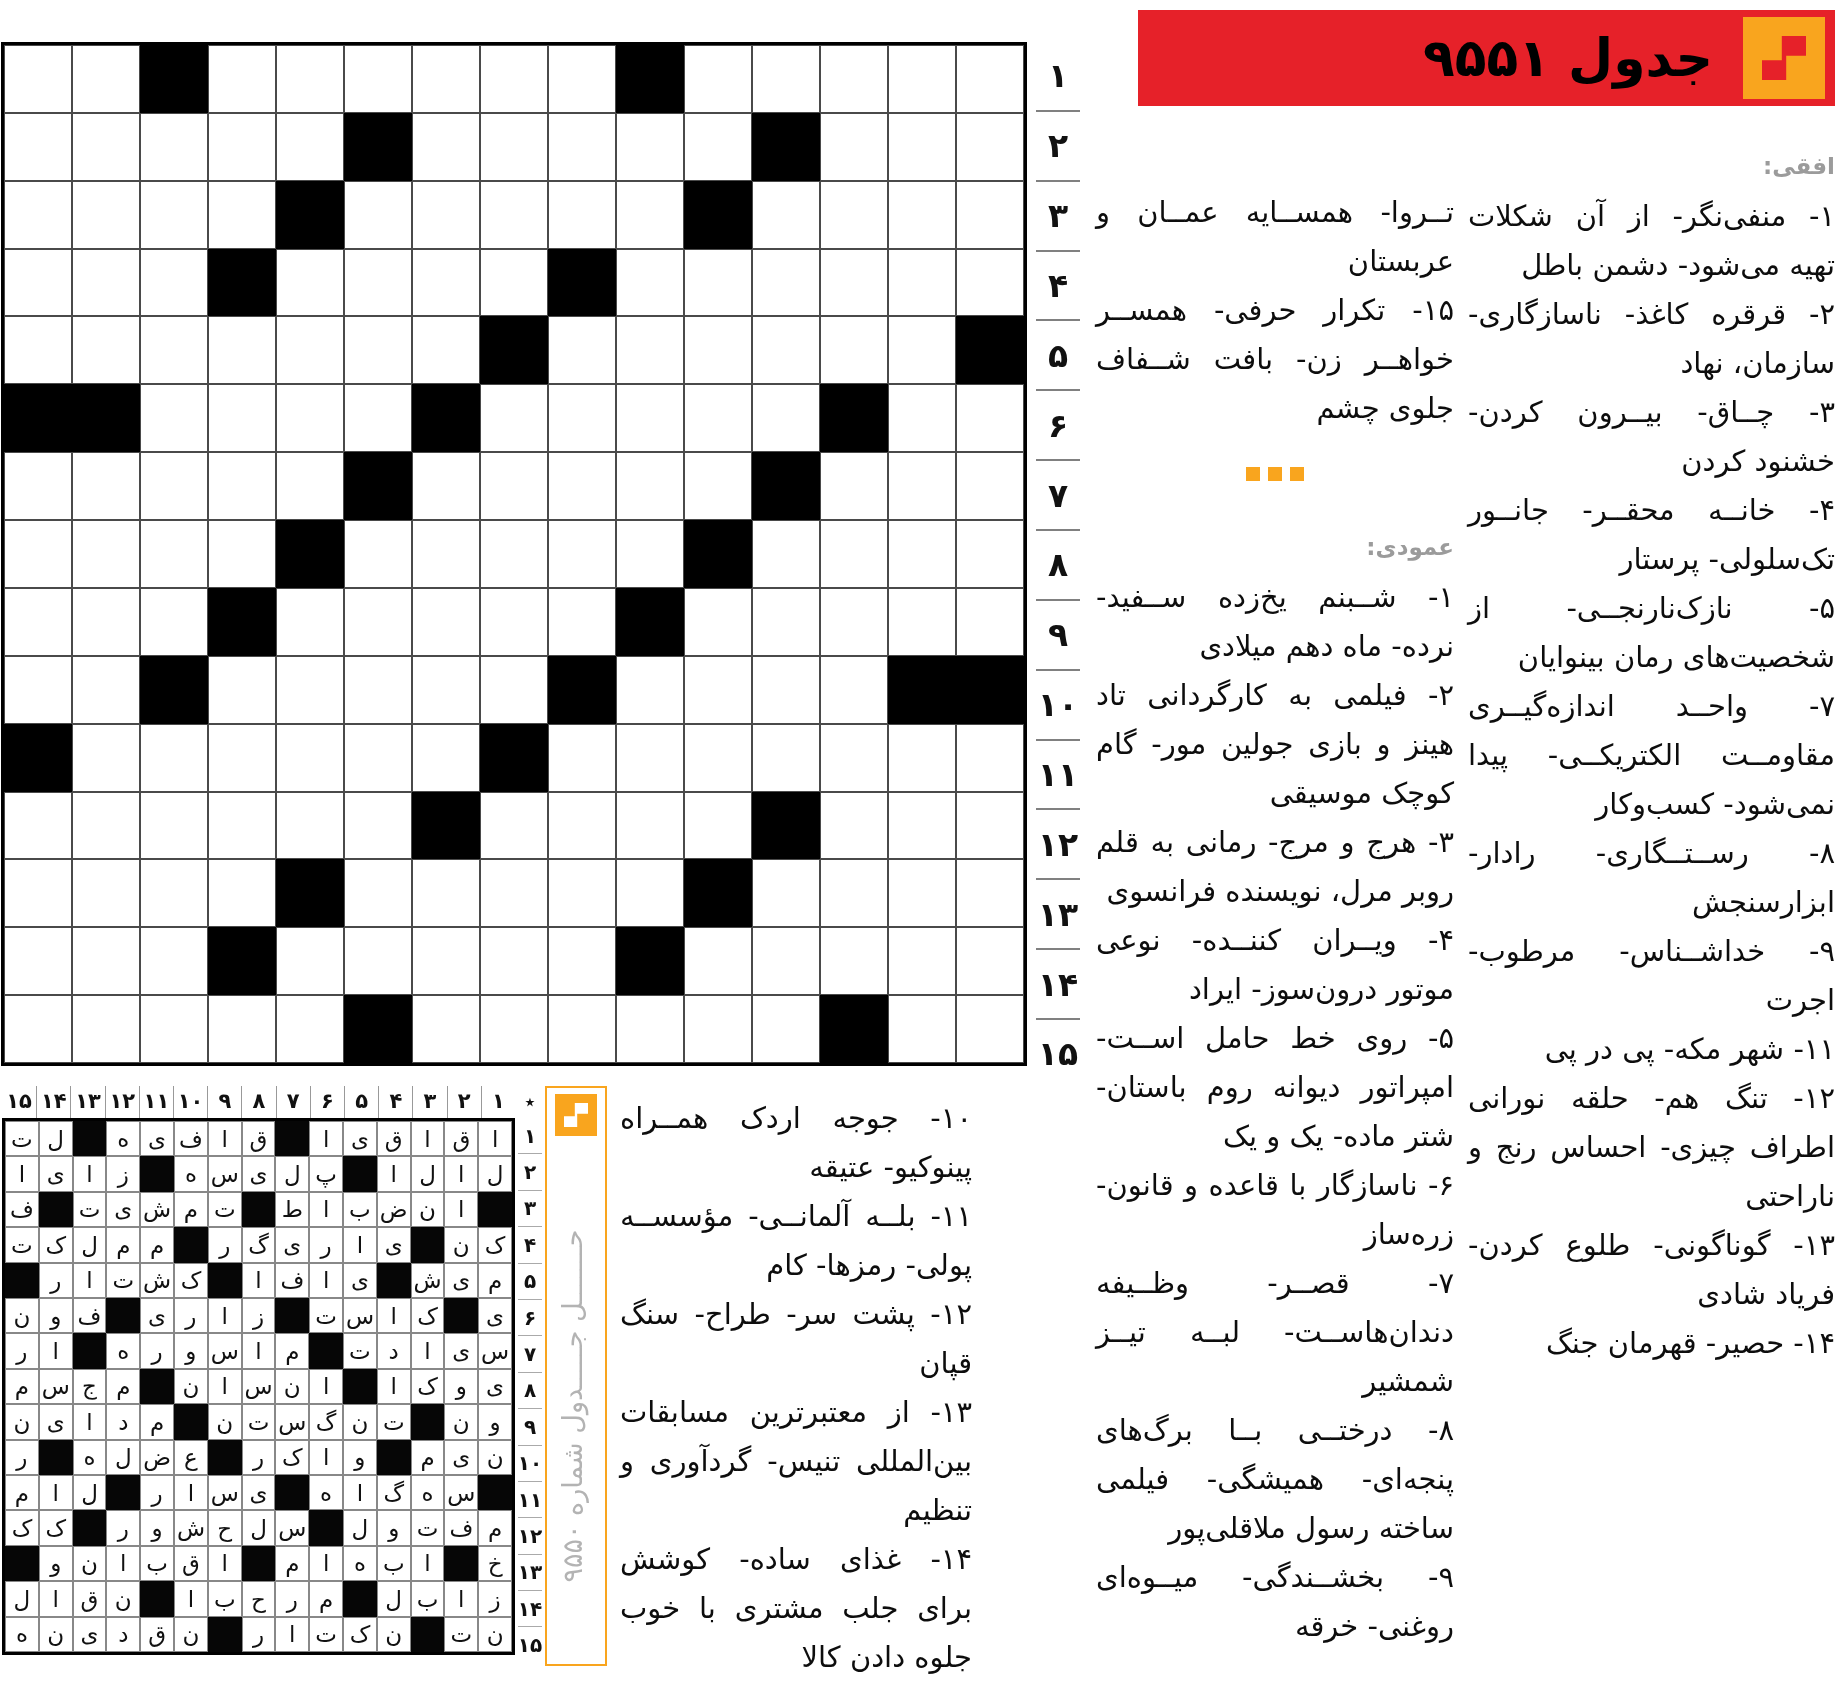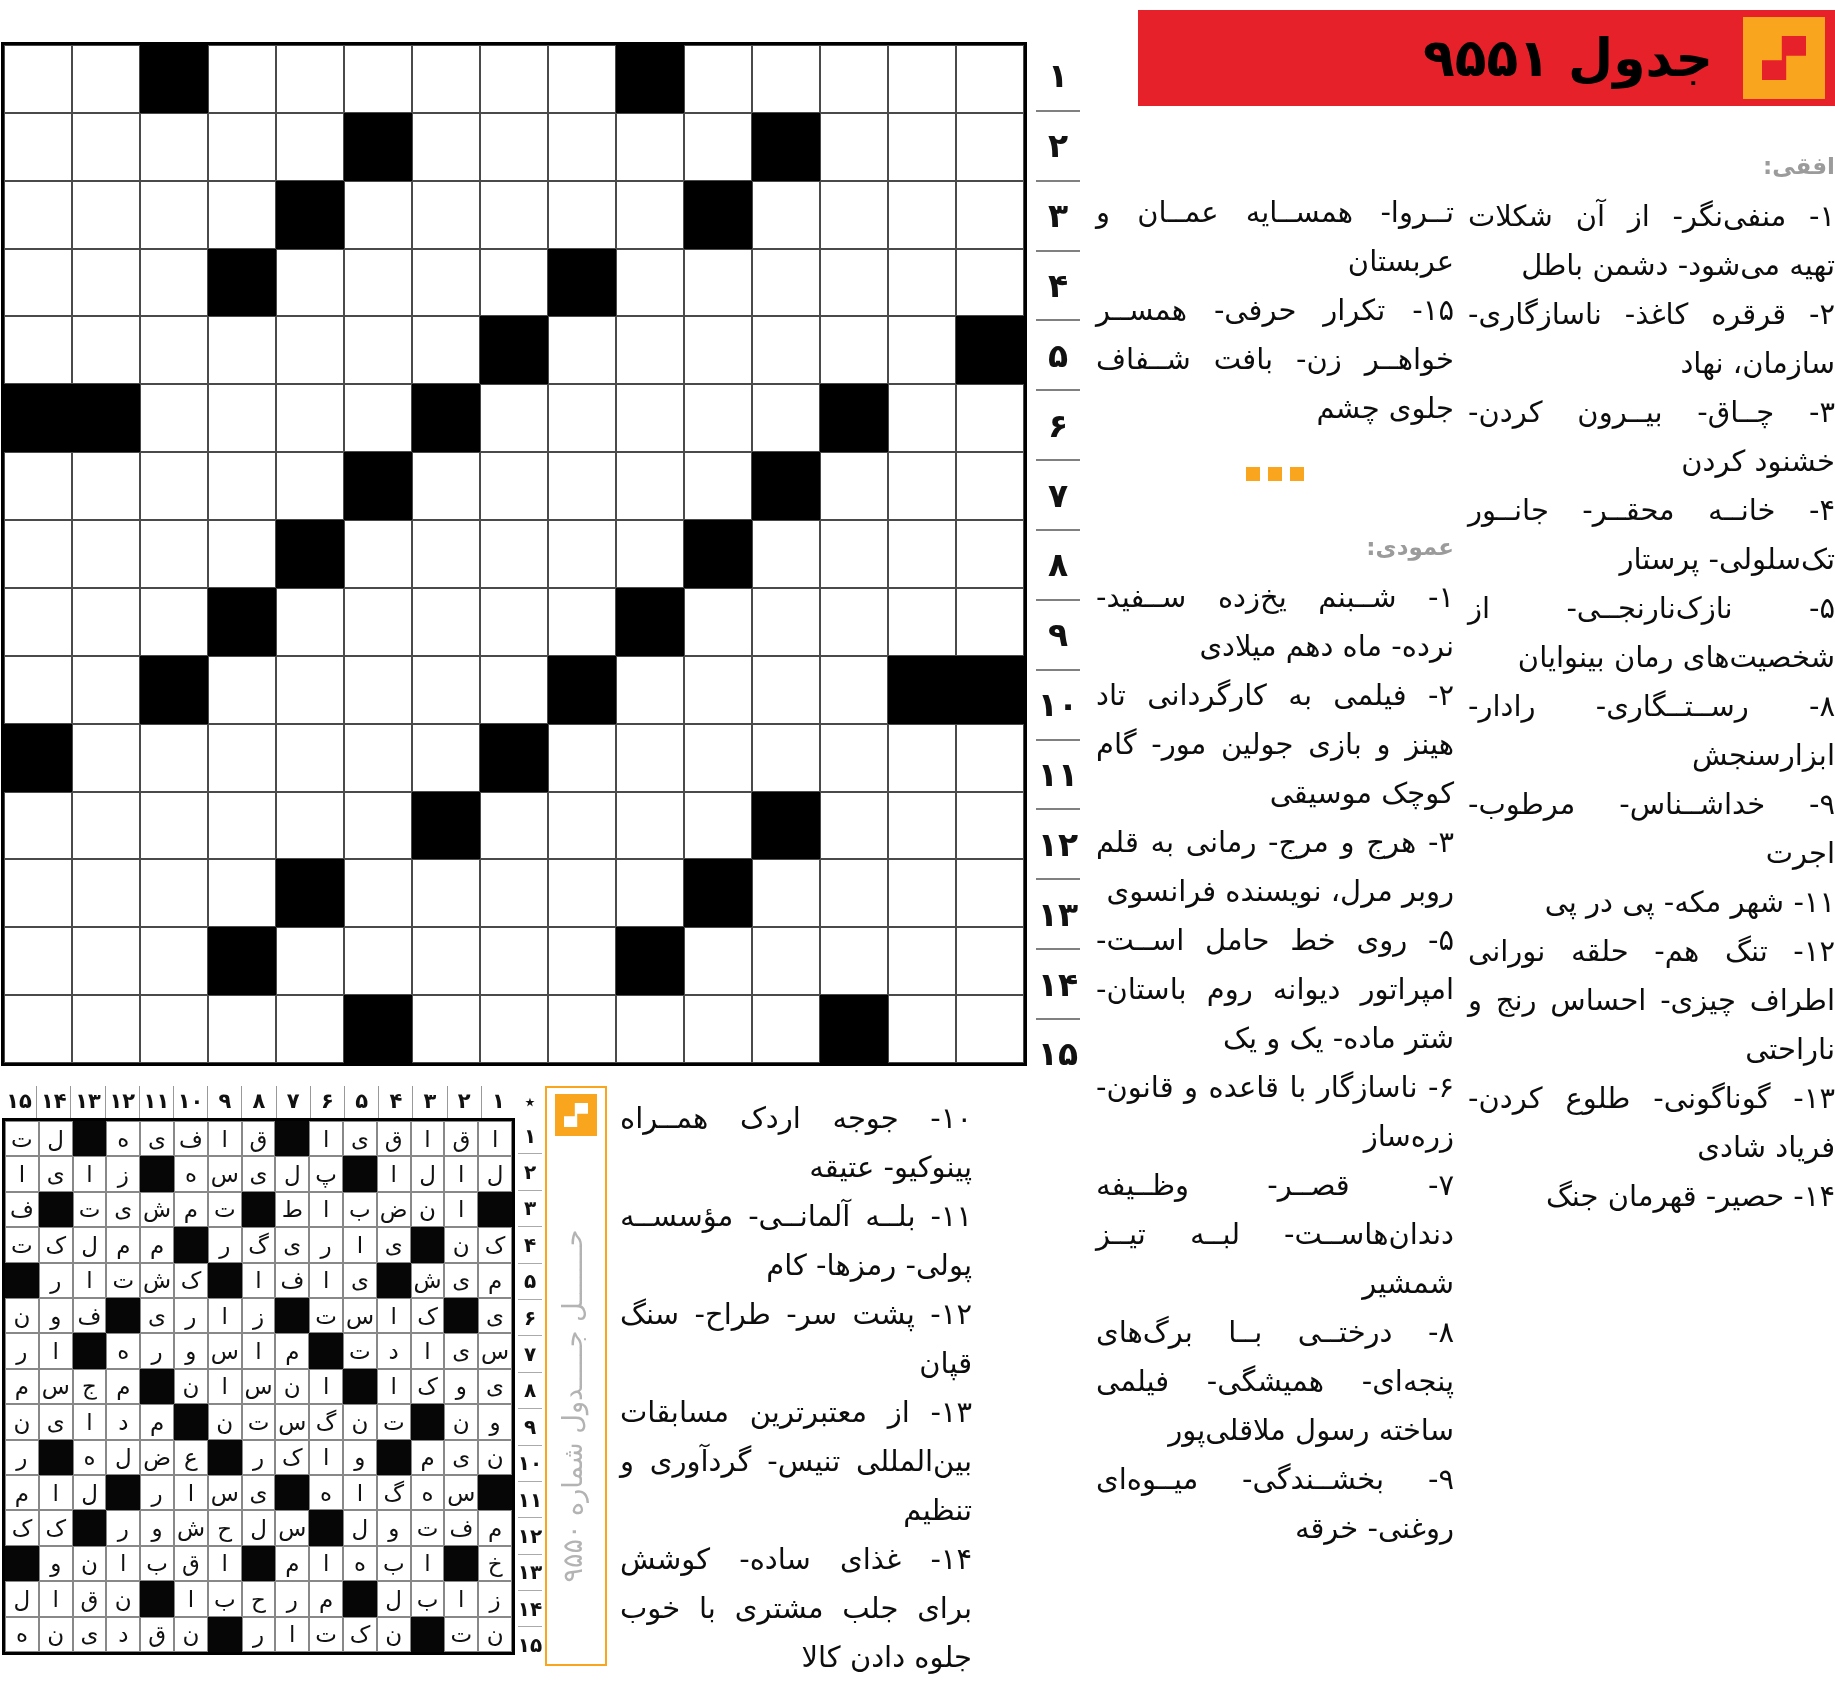--- a/index.html
+++ b/index.html
@@ -325,20 +325,21 @@
     </div>
 
   <div class="clue-col col-right">
     <div class="clue-head">افقی:</div>
     <div id="acrossList">
         <p class="clue">۱- منفی‌نگر- از آن شکلات تهیه می‌شود- دشمن باطل</p>
         <p class="clue">۲- قرقره کاغذ- ناسازگاری- سازمان، نهاد</p>
         <p class="clue">۳- چــاق- بیــرون کردن- خشنود کردن</p>
         <p class="clue">۴- خانــه محقــر- جانــور تک‌سلولی- پرستار</p>
         <p class="clue">۵- نازک‌نارنجــی- از شخصیت‌های رمان بینوایان</p>
+        <p class="clue">۷- واحــد اندازه‌گیــری مقاومــت الکتریکــی- پیدا نمی‌شود- کسب‌وکار</p>
         <p class="clue">۸- رســتــگاری- رادار- ابزارسنجش</p>
         <p class="clue">۹- خداشــناس- مرطوب- اجرت</p>
         <p class="clue">۱۱- شهر مکه- پی در پی</p>
         <p class="clue">۱۲- تنگ هم- حلقه نورانی اطراف چیزی- احساس رنج و ناراحتی</p>
         <p class="clue">۱۳- گوناگونی- طلوع کردن- فریاد شادی</p>
         <p class="clue">۱۴- حصیر- قهرمان جنگ</p>
       </div>
   </div>
 
   <div class="clue-col col-mid">
@@ -347,20 +348,21 @@
     <div class="dots">
         <span></span>
         <span></span>
         <span></span>
       </div>
     <div class="clue-head">عمودی:</div>
     <div id="downList1">
         <p class="clue">۱- شــبنم یخ‌زده ســفید- نرده- ماه دهم میلادی</p>
         <p class="clue">۲- فیلمی به کارگردانی تاد هینز و بازی جولین مور- گام کوچک موسیقی</p>
         <p class="clue">۳- هرج و مرج- رمانی به قلم روبر مرل، نویسنده فرانسوی</p>
+        <p class="clue">۴- ویــران کننــده- نوعی موتور درون‌سوز- ایراد</p>
         <p class="clue">۵- روی خط حامل اســت- امپراتور دیوانه روم باستان- شتر ماده- یک و یک</p>
         <p class="clue">۶- ناسازگار با قاعده و قانون- زره‌ساز</p>
         <p class="clue">۷- قصــر- وظــیفه دندان‌هاســت- لبــه تیــز شمشیر</p>
         <p class="clue">۸- درختــی بــا برگ‌های پنجه‌ای- همیشگی- فیلمی ساخته رسول ملاقلی‌پور</p>
         <p class="clue">۹- بخشــندگی- میــوه‌ای روغنی- خرقه</p>
       </div>
   </div>
 
   <div class="clue-col col-left">
     <div id="downList2">

